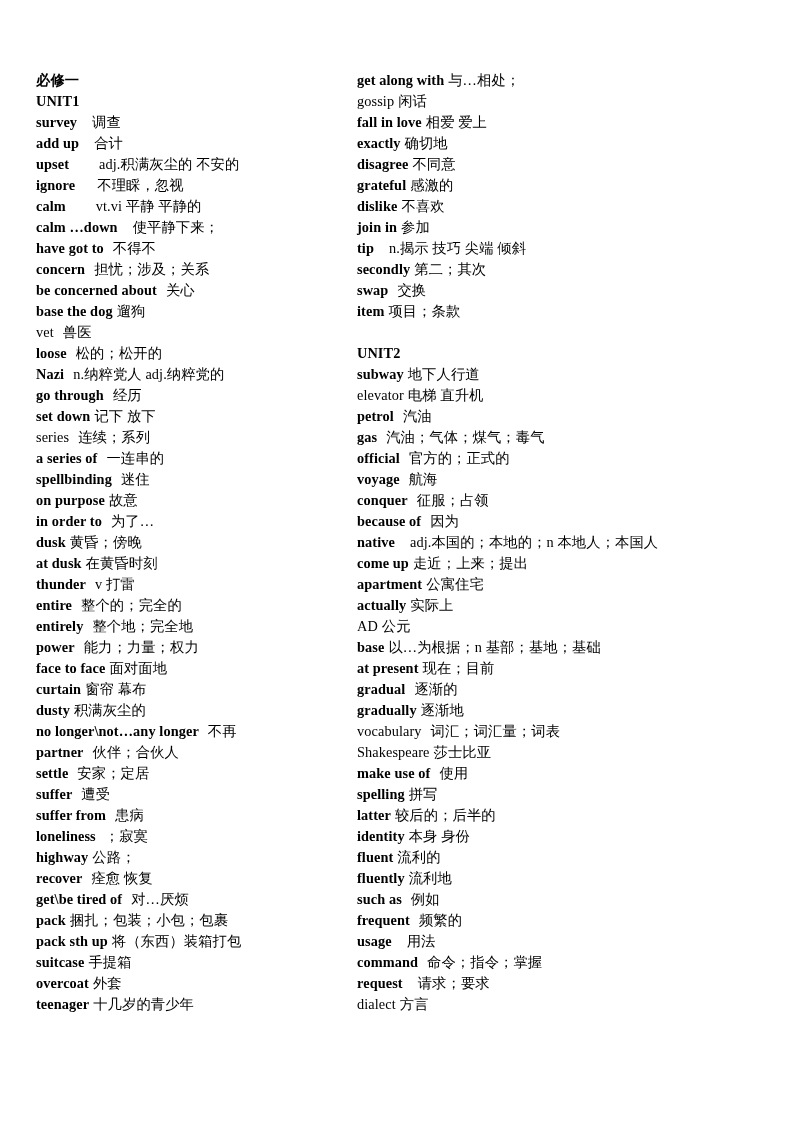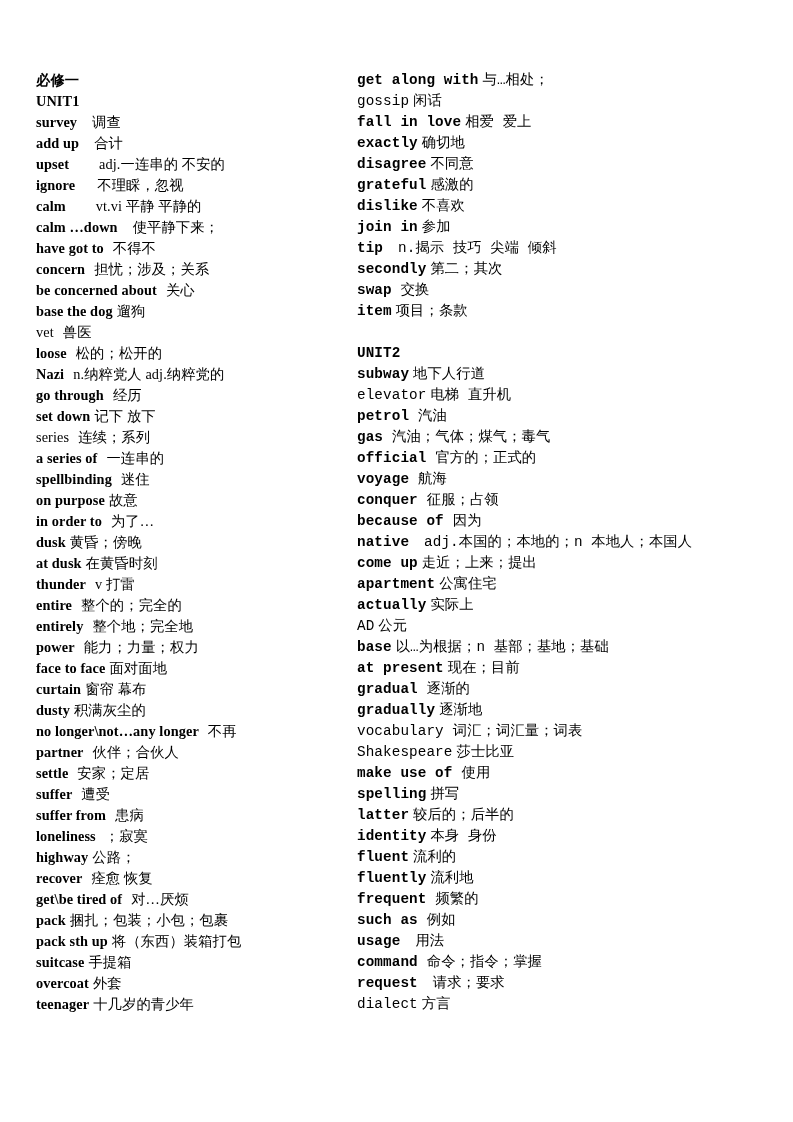--- a/index.html
+++ b/index.html
@@ -32,21 +32,21 @@
     width: 725px;
     display: flex;
     flex-direction: row;
     align-items: flex-start;
   }
 
   .col {
     display: block;
   }
   .col-left  { width: 321px; flex: 0 0 321px; }
-  .col-right { width: 404px; flex: 0 0 404px; font-family: Liberation Mono, monospace; }
+  .col-right { width: 404px; flex: 0 0 404px; }
 
   .line {
     display: block;
     height: 21px;
     line-height: 21px;
     font-size: 14.3px;
     white-space: nowrap;
     letter-spacing: 0.1px;
   }
 
@@ -87,21 +87,21 @@
     <div class="col col-left">
       <div class="line heading">
         <span class="term">必修一</span>
       </div>
       <div class="line heading">
         <span class="term">UNIT1</span>
       </div>
       <div id="left-entries">
           <div class="line"><span class="term">survey</span><span class="gap g3">&nbsp;</span><span class="def">调查</span></div>
           <div class="line"><span class="term">add up</span><span class="gap g3">&nbsp;</span><span class="def">合计</span></div>
-          <div class="line"><span class="term">upset</span><span class="gap g5">&nbsp;</span><span class="def">adj.一连串的 不安的</span></div>
+          <div class="line"><span class="term">upset</span><span class="gap g5">&nbsp;</span><span class="def">adj.积满灰尘的 不安的</span></div>
           <div class="line"><span class="term">ignore</span><span class="gap g4">&nbsp;</span><span class="def">不理睬，忽视</span></div>
           <div class="line"><span class="term">calm</span><span class="gap g5">&nbsp;</span><span class="def">vt.vi 平静 平静的</span></div>
           <div class="line"><span class="term">calm …down</span><span class="gap g3">&nbsp;</span><span class="def">使平静下来；</span></div>
           <div class="line"><span class="term">have got to</span><span class="gap g2">&nbsp;</span><span class="def">不得不</span></div>
           <div class="line"><span class="term">concern</span><span class="gap g2">&nbsp;</span><span class="def">担忧；涉及；关系</span></div>
           <div class="line"><span class="term">be concerned about</span><span class="gap g2">&nbsp;</span><span class="def">关心</span></div>
           <div class="line"><span class="term">base the dog</span><span class="gap g1">&nbsp;</span><span class="def">遛狗</span></div>
           <div class="line plain"><span class="term">vet</span><span class="gap g2">&nbsp;</span><span class="def">兽医</span></div>
           <div class="line"><span class="term">loose</span><span class="gap g2">&nbsp;</span><span class="def">松的；松开的</span></div>
           <div class="line"><span class="term">Nazi</span><span class="gap g2">&nbsp;</span><span class="def">n.纳粹党人 adj.纳粹党的</span></div>
@@ -176,22 +176,22 @@
           <div class="line"><span class="term">gradual</span><span class="gap g2">&nbsp;</span><span class="def">逐渐的</span></div>
           <div class="line"><span class="term">gradually</span><span class="gap g1">&nbsp;</span><span class="def">逐渐地</span></div>
           <div class="line plain"><span class="term">vocabulary</span><span class="gap g2">&nbsp;</span><span class="def">词汇；词汇量；词表</span></div>
           <div class="line plain"><span class="term">Shakespeare</span><span class="gap g1">&nbsp;</span><span class="def">莎士比亚</span></div>
           <div class="line"><span class="term">make use of</span><span class="gap g2">&nbsp;</span><span class="def">使用</span></div>
           <div class="line"><span class="term">spelling</span><span class="gap g1">&nbsp;</span><span class="def">拼写</span></div>
           <div class="line"><span class="term">latter</span><span class="gap g1">&nbsp;</span><span class="def">较后的；后半的</span></div>
           <div class="line"><span class="term">identity</span><span class="gap g1">&nbsp;</span><span class="def">本身 身份</span></div>
           <div class="line"><span class="term">fluent</span><span class="gap g1">&nbsp;</span><span class="def">流利的</span></div>
           <div class="line"><span class="term">fluently</span><span class="gap g1">&nbsp;</span><span class="def">流利地</span></div>
+          <div class="line"><span class="term">such as</span><span class="gap g2">&nbsp;</span><span class="def">例如</span></div>
           <div class="line"><span class="term">frequent</span><span class="gap g2">&nbsp;</span><span class="def">频繁的</span></div>
-          <div class="line"><span class="term">such as</span><span class="gap g2">&nbsp;</span><span class="def">例如</span></div>
           <div class="line"><span class="term">usage</span><span class="gap g3">&nbsp;</span><span class="def">用法</span></div>
           <div class="line"><span class="term">command</span><span class="gap g2">&nbsp;</span><span class="def">命令；指令；掌握</span></div>
           <div class="line"><span class="term">request</span><span class="gap g3">&nbsp;</span><span class="def">请求；要求</span></div>
           <div class="line plain"><span class="term">dialect</span><span class="gap g1">&nbsp;</span><span class="def">方言</span></div>
         </div>
     </div>
 
   </div>
 </div>
 

